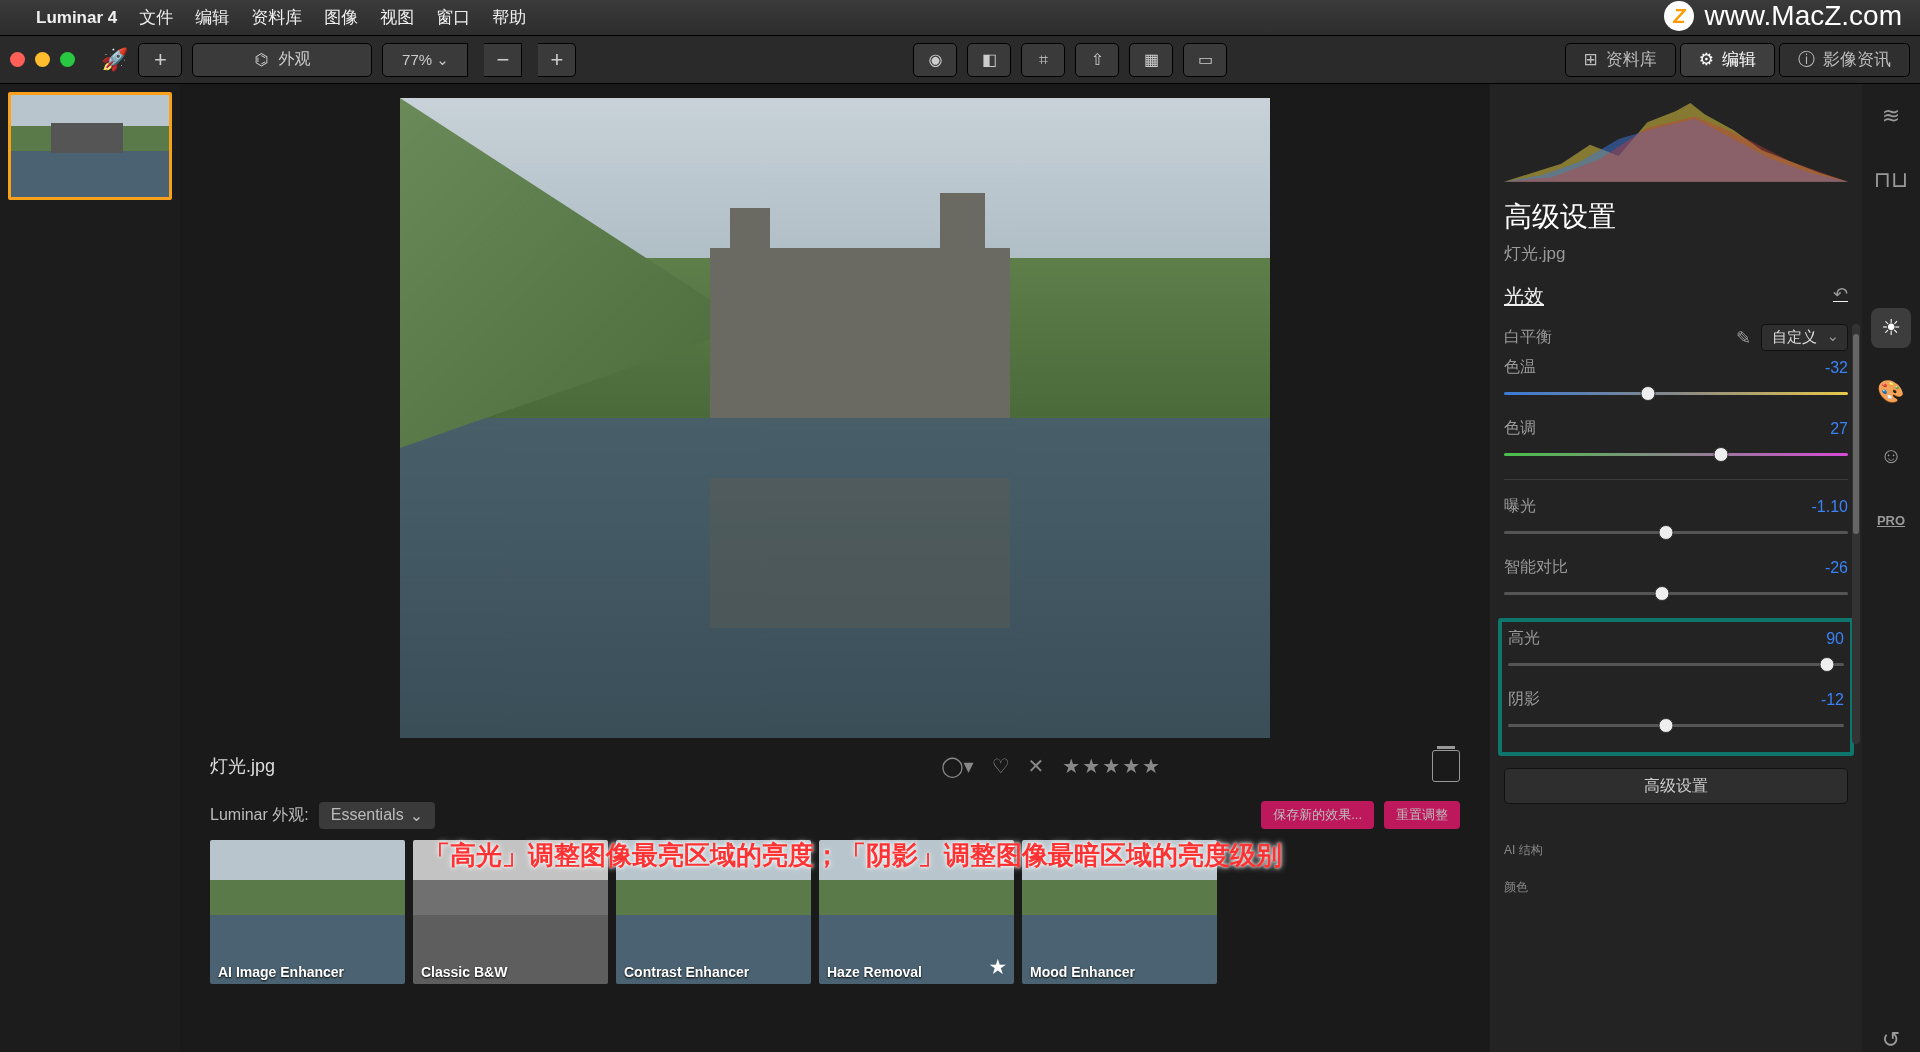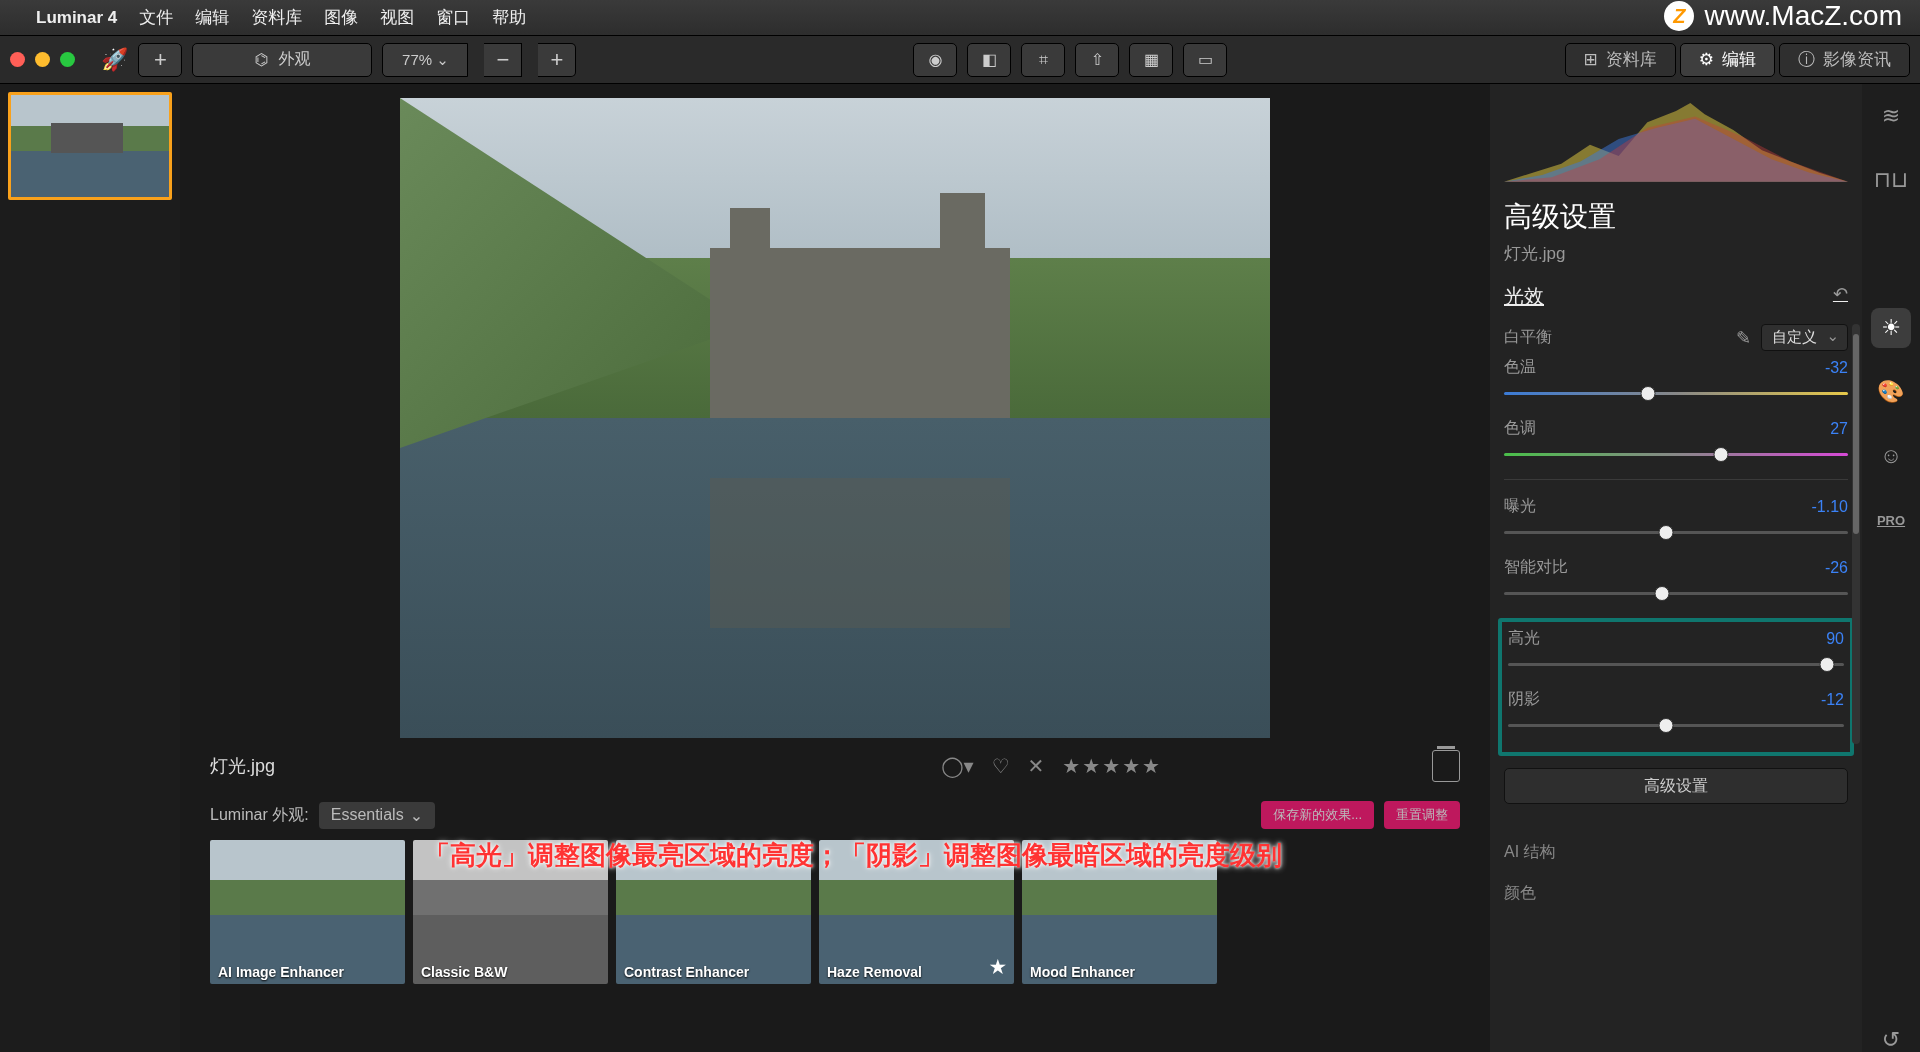--- a/index.html
+++ b/index.html
@@ -99,21 +99,21 @@
 .slider .knob { position: absolute; top: 2px; width: 15px; height: 15px; border-radius: 50%; background: #eee; border: 1px solid #333; transform: translateX(-50%); }
 .sep { height: 1px; background: #3a3a3a; margin: 8px 0 16px; }
 
 .hlbox { border: 4px solid #0f766e; border-radius: 3px; padding: 6px 6px 2px; margin: 0 -6px 12px; }
 
 .adv { background: #2e2e2e; border: 1px solid #111; border-radius: 5px; height: 36px; display: flex; align-items: center; justify-content: center; color: #ccc; font-size: 16px; margin-bottom: 28px; }
 
 .scrollbar { position: absolute; right: 2px; top: 240px; width: 8px; height: 420px; background: #333; border-radius: 4px; }
 .scrollbar .sthumb { position: absolute; top: 10px; left: 1px; right: 1px; height: 200px; background: #666; border-radius: 3px; }
 
-.grp2 { font-size: 16px; color: #888; }
+.grp2 { font-size: 12px; color: #888; }
 .grp2 .row { display: flex; justify-content: space-between; padding: 10px 0; }
 </style>
 </head>
 <body>
 
 <div class="menubar">
   <span class="apple"></span>
   <span class="appname item">Luminar 4</span>
   <span class="item">文件</span>
   <span class="item">编辑</span>

